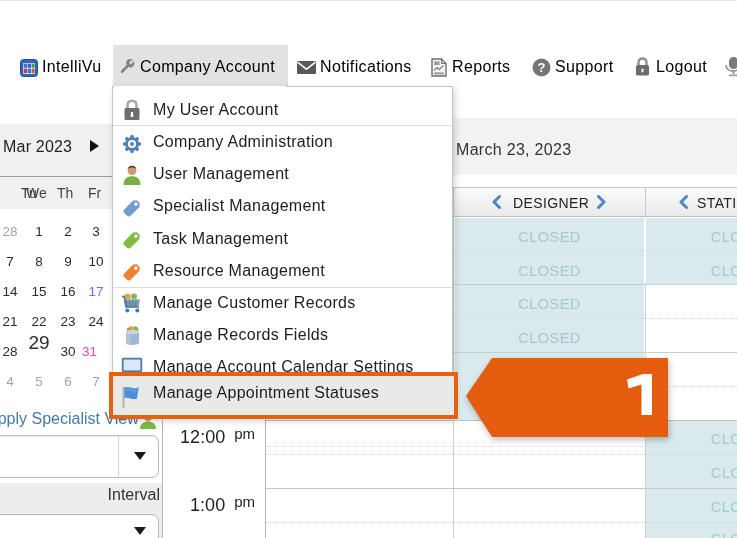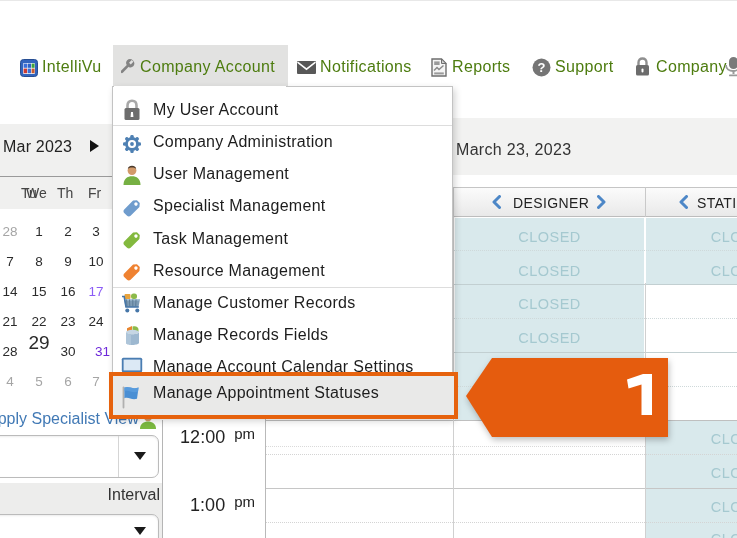--- a/index.html
+++ b/index.html
@@ -98,21 +98,21 @@
       <div class="abs" style="left:25px;top:284px;width:28px;text-align:center;font-size:13.5px;color:#2b2b2b;">15</div>
       <div class="abs" style="left:54px;top:284px;width:28px;text-align:center;font-size:13.5px;color:#2b2b2b;">16</div>
       <div class="abs" style="left:82px;top:284px;width:28px;text-align:center;font-size:13.5px;color:#8b5cf6;">17</div>
       <div class="abs" style="left:-4px;top:314px;width:28px;text-align:center;font-size:13.5px;color:#2b2b2b;">21</div>
       <div class="abs" style="left:25px;top:314px;width:28px;text-align:center;font-size:13.5px;color:#2b2b2b;">22</div>
       <div class="abs" style="left:54px;top:314px;width:28px;text-align:center;font-size:13.5px;color:#2b2b2b;">23</div>
       <div class="abs" style="left:82px;top:314px;width:28px;text-align:center;font-size:13.5px;color:#2b2b2b;">24</div>
       <div class="abs" style="left:-4px;top:344px;width:28px;text-align:center;font-size:13.5px;color:#2b2b2b;">28</div>
       <div class="abs" style="left:25px;top:332px;width:28px;text-align:center;font-size:19px;color:#2b2b2b;">29</div>
       <div class="abs" style="left:54px;top:344px;width:28px;text-align:center;font-size:13.5px;color:#2b2b2b;">30</div>
-      <div class="abs" style="left:82px;top:344px;width:28px;text-align:right;font-size:13.5px;color:#6d28d9;">31</div>
+      <div class="abs" style="left:82px;top:344px;width:28px;text-align:left;font-size:13.5px;color:#ec4899;">31</div>
       <div class="abs" style="left:-4px;top:374px;width:28px;text-align:center;font-size:13.5px;color:#a5a5a5;">4</div>
       <div class="abs" style="left:25px;top:374px;width:28px;text-align:center;font-size:13.5px;color:#a5a5a5;">5</div>
       <div class="abs" style="left:54px;top:374px;width:28px;text-align:center;font-size:13.5px;color:#a5a5a5;">6</div>
       <div class="abs" style="left:82px;top:374px;width:28px;text-align:center;font-size:13.5px;color:#a5a5a5;">7</div>
     </div>
 
   <div class="abs" style="left:-13px;top:410px;font-size:16px;color:#4179b5;">Apply Specialist View</div>
 
   <svg class="abs" width="22" height="17" viewBox="0 0 22 17" style="left:137px;top:412px;">
     <circle cx="11" cy="5" r="4.2" fill="#d29a6a"></circle>
@@ -130,21 +130,21 @@
   <div class="abs" style="left:134px;top:527px;width:0;height:0;border-top:8.5px solid #1a1a1a;border-left:6.2px solid transparent;border-right:6.2px solid transparent;"></div>
 
   <div class="abs" style="left:162px;top:420px;width:1px;height:118px;background:#b5b5b5;"></div>
 
   <div class="abs" style="left:113px;top:45px;width:175px;height:41px;background:#e2e2e1;"></div>
   <div class="abs menutxt" style="left:42px;top:58px;">IntelliVu</div>
   <div class="abs menutxt" style="left:320px;top:58px;">Notifications</div>
   <div class="abs menutxt" style="left:140px;top:58px;">Company Account</div>
   <div class="abs menutxt" style="left:452px;top:58px;">Reports</div>
   <div class="abs menutxt" style="left:555px;top:58px;">Support</div>
-  <div class="abs menutxt" style="left:656px;top:58px;">Company</div>
+  <div class="abs menutxt" style="left:656px;top:58px;">Logout</div>
 
   <svg class="abs" width="18" height="18" viewBox="0 0 18 18" style="left:20px;top:59px;">
     <rect x="0.5" y="0.5" width="17" height="17" rx="3" fill="#3264bd" stroke="#274e92"></rect>
     <rect x="3" y="4" width="12" height="11" rx="1" fill="#eef2f8"></rect>
     <rect x="3.6" y="4.6" width="3.4" height="4.2" fill="#3a6fd8"></rect>
     <rect x="7.6" y="4.6" width="3.4" height="4.2" fill="#2d62c8"></rect>
     <rect x="11.6" y="4.6" width="3" height="4.2" fill="#3fa23f"></rect>
     <rect x="3.6" y="9.6" width="3.4" height="4.6" fill="#cc3b33"></rect>
     <rect x="7.6" y="9.6" width="3.4" height="4.6" fill="#3a6fd8"></rect>
     <rect x="11.6" y="9.6" width="3" height="4.6" fill="#cc5b2e"></rect>
@@ -295,18 +295,18 @@
   </svg>
 
 </div>
 
 <style>
   .closed { position:absolute; left:292px; width:189px; text-align:center;
     font-size:14.5px; letter-spacing:0.5px; color:#a5c9d0; }
   .closed2 { position:absolute; left:483px; width:192px; text-align:center;
     font-size:14.5px; letter-spacing:0.5px; color:#a5c9d0; }
   .hdrlbl { font-size:14px; color:#222; text-align:center; letter-spacing:0.4px; }
-  .menutxt { font-size:16px; letter-spacing:0.35px; color:#4d7c0f;text-align:center; }
+  .menutxt { font-size:16px; letter-spacing:0.35px; color:#000000;text-align:center; }
   .daysrow span { position:absolute; top:0; font-size:14px; color:#444; }
   .selbox { background:#fff; border:1px solid #bbb; border-radius:7px;
     box-shadow:inset 0 1px 2px rgba(0,0,0,0.08); }
   .mitem { position:absolute; left:153px; font-size:16px; letter-spacing:0.3px; color:#1d1d1d; }
 </style>
 
 </body></html>

